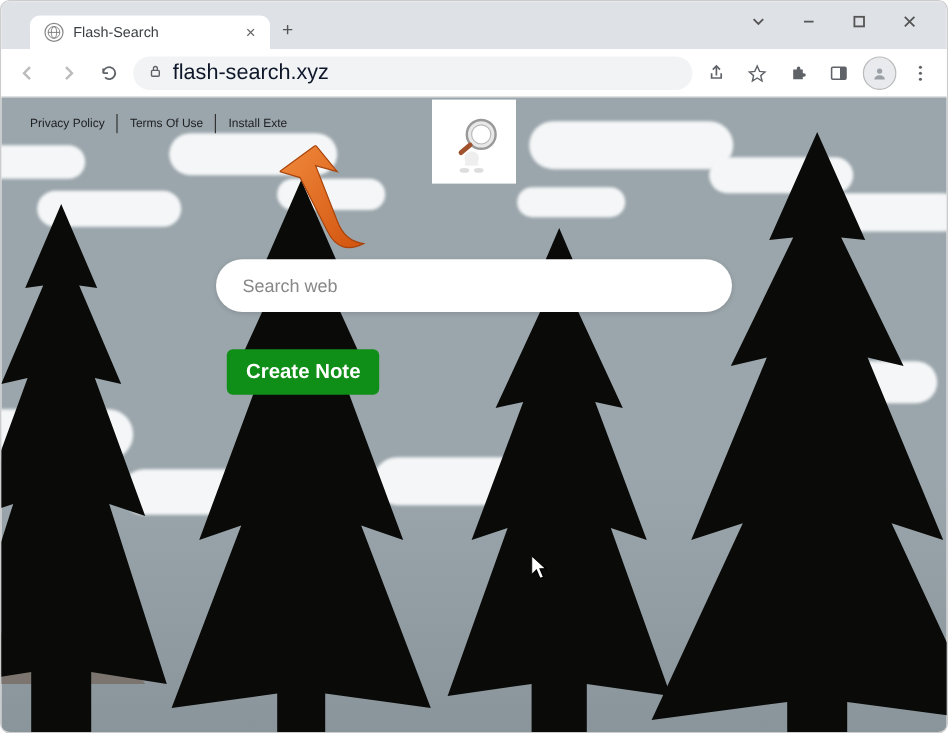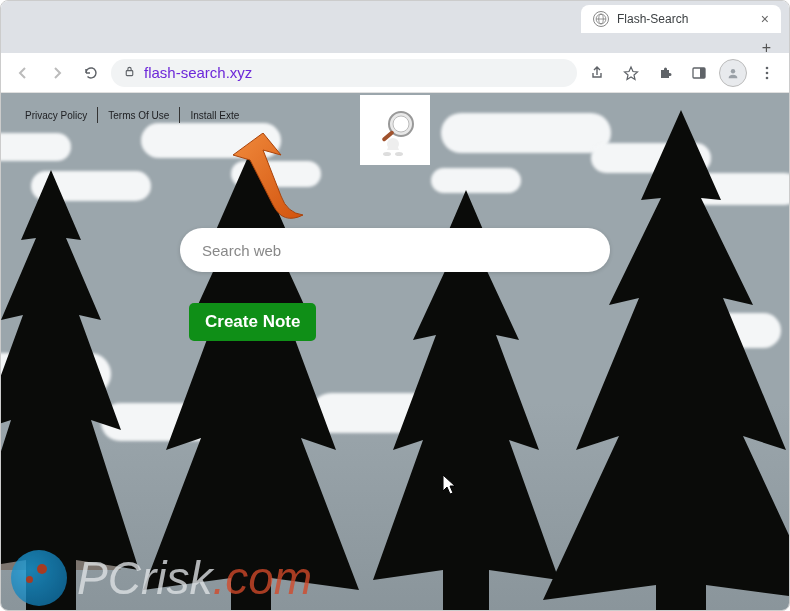--- a/index.html
+++ b/index.html
@@ -17,26 +17,25 @@
   width: 100%;
   height: 100%;
   border: 1px solid #ccc;
   border-radius: 8px;
   overflow: hidden;
   display: flex;
   flex-direction: column;
   background: #fff;
 }
 .titlebar {
-  height: 52px;
+  height: 40px;
   background: #dee1e6;
   display: flex;
   align-items: flex-end;
-  padding: 4px 8px 0 8px;
-  flex-direction: column;
+  padding: 4px 8px 0 24px;
 }
 .tab {
   background: #fff;
   border-radius: 8px 8px 0 0;
   padding: 6px 12px;
   display: flex;
   align-items: center;
   gap: 8px;
   font-size: 12px;
   color: #3c4043;
@@ -101,22 +100,22 @@
 .nav-btn.disabled { color: #bbb; }
 .addressbar {
   flex: 1;
   height: 28px;
   background: #f1f3f4;
   border-radius: 14px;
   display: flex;
   align-items: center;
   padding: 0 12px;
   gap: 8px;
-  font-size: 15px;
-  color: #6d28d9;
+  font-size: 18px;
+  color: #0f172a;
 }
 .lock { color: #5f6368; }
 .toolbar-icons {
   display: flex;
   align-items: center;
   gap: 6px;
 }
 .toolbar-icons span {
   width: 28px;
   height: 28px;
@@ -461,21 +460,15 @@
         <path d="M30 0 L0 22 L17 27 L40 72 Q50 92 70 82 Q54 80 48 63 L30 17 L48 22 Z" fill="url(#ag)" stroke="#a8430b" stroke-width="1"></path>
       </svg>
     </div>
 
     <div class="cursor">
       <svg width="16" height="20" viewBox="0 0 16 20">
           <path d="M0 0 L0 16 L4 12 L7 19 L10 18 L7 11 L12 11 Z" fill="#fff" stroke="#000" stroke-width="1"></path>
         </svg>
     </div>
 
-    <div class="watermark">
-      <div class="wm-logo"></div>
-      <div class="wm-text">
-        <span style="font-weight:100;">PC</span><span style="font-weight:400;">risk</span><span class="dot">.com</span>
-      </div>
-    </div>
 
   </div>
 </div>
 
 </body></html>

